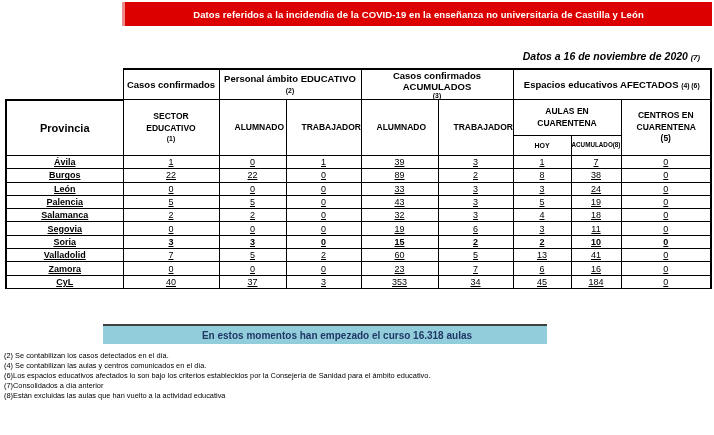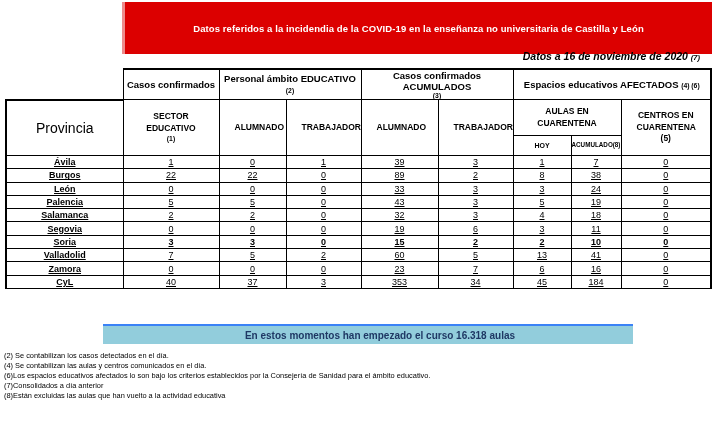--- a/index.html
+++ b/index.html
@@ -3,21 +3,21 @@
 <meta charset="utf-8">
 <style>
   * { box-sizing: border-box; }
   html,body { margin:0; padding:0; }
   body {
     width:714px; height:435px; background:#ffffff; position:relative;
     font-family:"Liberation Sans", sans-serif; color:#000;
   }
 
   .red-banner {
-    position:absolute; left:122px; top:2px; width:590px; height:52px;
+    position:absolute; left:122px; top:2px; width:590px; height:24px;
     background:#DC0000; border-left:3px solid #ED8C8C;
     display:flex; align-items:center; justify-content:center;
   }
   .red-banner span {
     color:#ffffff; font-weight:bold; font-size:9.5px; letter-spacing:.1px;
   }
 
   .date-line {
     position:absolute; top:50px; right:14px;
     font-style:italic; font-weight:bold; font-size:10.5px;
@@ -34,32 +34,32 @@
   }
   .corner-empty { border:none !important; background:#fff; }
   .bt { border-top:2px solid #000 !important; }
   .bl { border-left:2px solid #000 !important; }
   .br { border-right:2px solid #000 !important; }
 
   .group-h { font-weight:bold; font-size:9.5px; height:28px; }
   .v-bottom { vertical-align:bottom; padding-bottom:1px !important; }
   .note-small { font-size:6.8px; font-weight:bold; }
   .sub-h { font-weight:bold; font-size:8.5px; height:56px; line-height:1.35; padding:0 15px !important; }
-  .prov-h { font-weight:normal; font-size:14px; }
+  .prov-h { font-weight:bold; font-size:11px; }
   .tiny-h { font-weight:bold; font-size:7px; height:20px; }
   .tiny-h2 { font-weight:bold; font-size:6.3px; height:20px; line-height:1.1; }
 
   tr.data-row { height:13.3px;text-decoration:underline; }
   tr.data-row th { font-weight:bold; font-size:9px; }
   tr.data-row td { font-size:9px; }
   tr.data-row.bold-row td { font-weight:bold; }
 
   .cyan-banner {
-    position:absolute; left:103px; top:324px; width:530px; height:20px;
-    background:#92CDDC; border-top:2px solid #3b82f6;
+    position:absolute; left:103px; top:324px; width:444px; height:20px;
+    background:#92CDDC; border-top:2px solid #404040;
     display:flex; align-items:center; justify-content:center;padding-left:24px;
   }
   .cyan-banner span { color:#1F3864; font-weight:bold; font-size:10px; }
 
   .footnotes {
     position:absolute; left:4px; top:351px; width:706px;
     font-size:7.4px; line-height:10px;
   }
 </style>
 </head>

